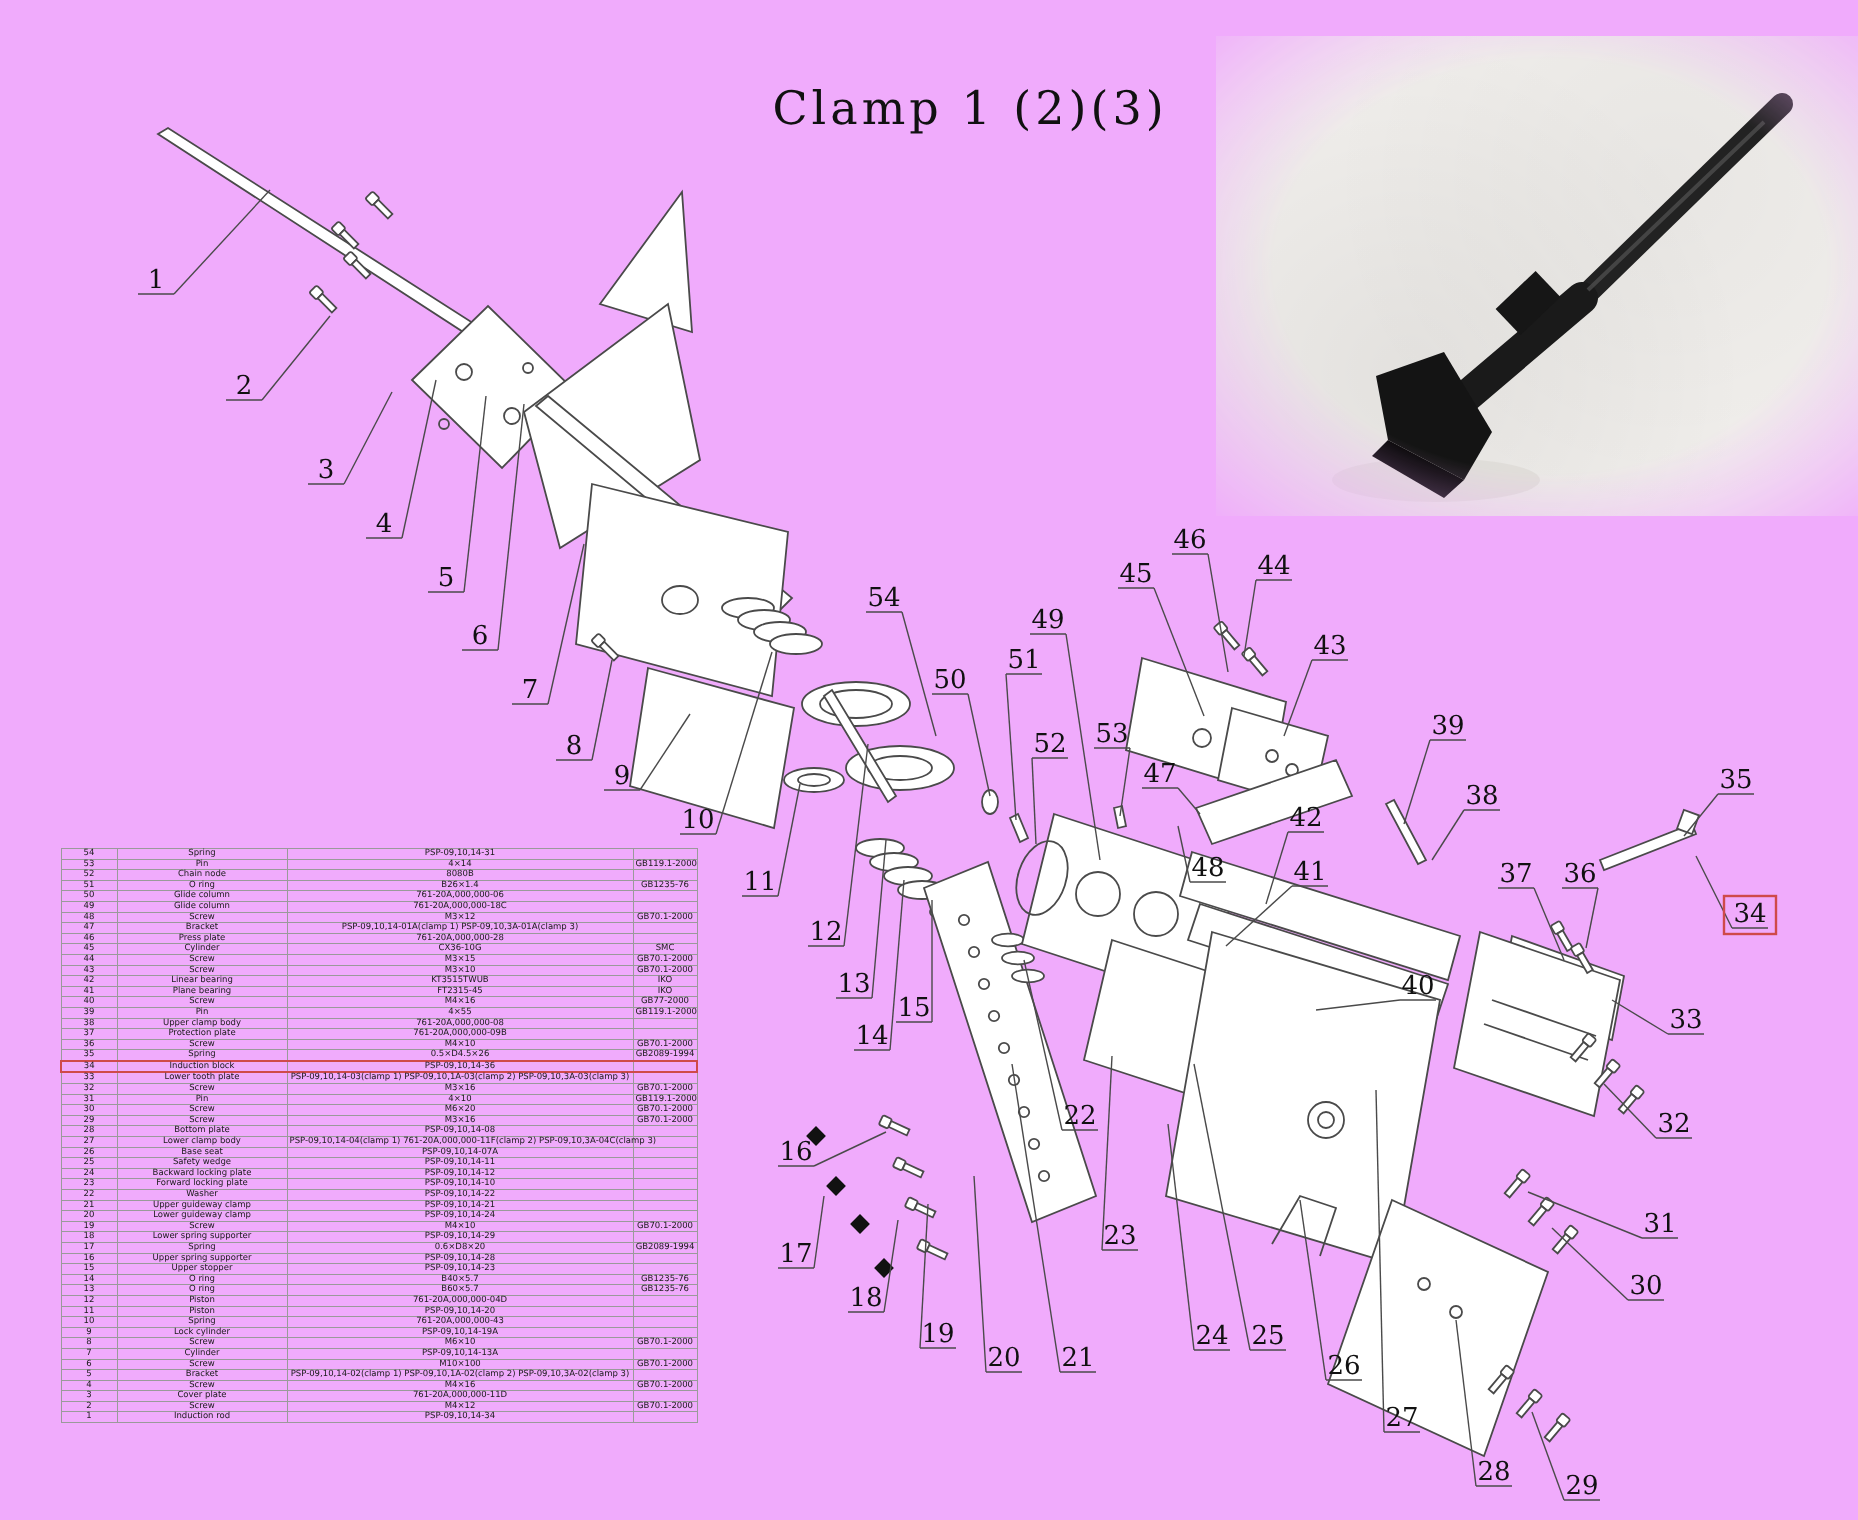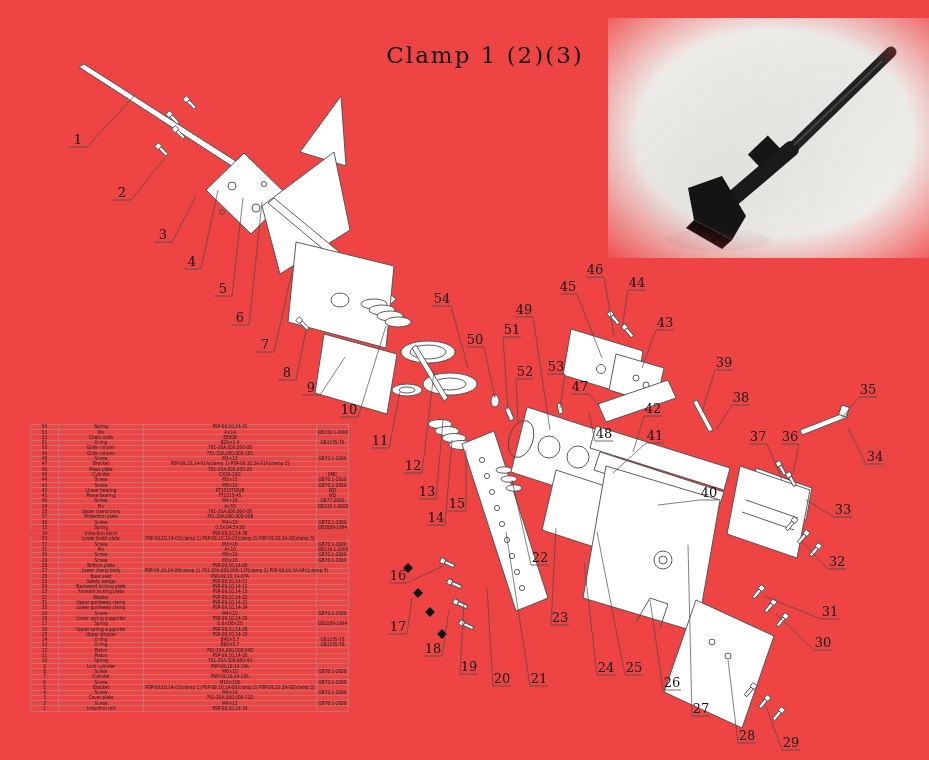--- a/index.html
+++ b/index.html
@@ -1,17 +1,17 @@
 <!DOCTYPE html>
 <html><head>
 <meta charset="utf-8">
 <style>
   :root{ --accent:#cf4a4a; --line:#4a4a4a; }
   html,body{margin:0;padding:0;background:#fff;}
-  .page{position:relative;width:929px;height:760px;background:#ef4444;overflow:hidden;
+  .page{position:relative;width:929px;height:760px;background:#f0abfc;overflow:hidden;
         font-family:"DejaVu Sans",sans-serif;}
   .title{position:absolute;left:340px;top:42px;width:290px;text-align:center;
          font-family:"DejaVu Serif","Liberation Serif",serif;
          font-size:23px;letter-spacing:2px;color:#111;white-space:nowrap;}
   .photo{position:absolute;left:608px;top:18px;width:321px;height:240px;
          background:
            radial-gradient(circle at 30% 70%, rgba(0,0,0,.06), transparent 60%),
            radial-gradient(circle at 70% 30%, rgba(0,0,0,.04), transparent 60%),
            #f1efec;
          -webkit-mask-image:radial-gradient(ellipse 78% 78% at 52% 48%, #000 55%, transparent 97%);

